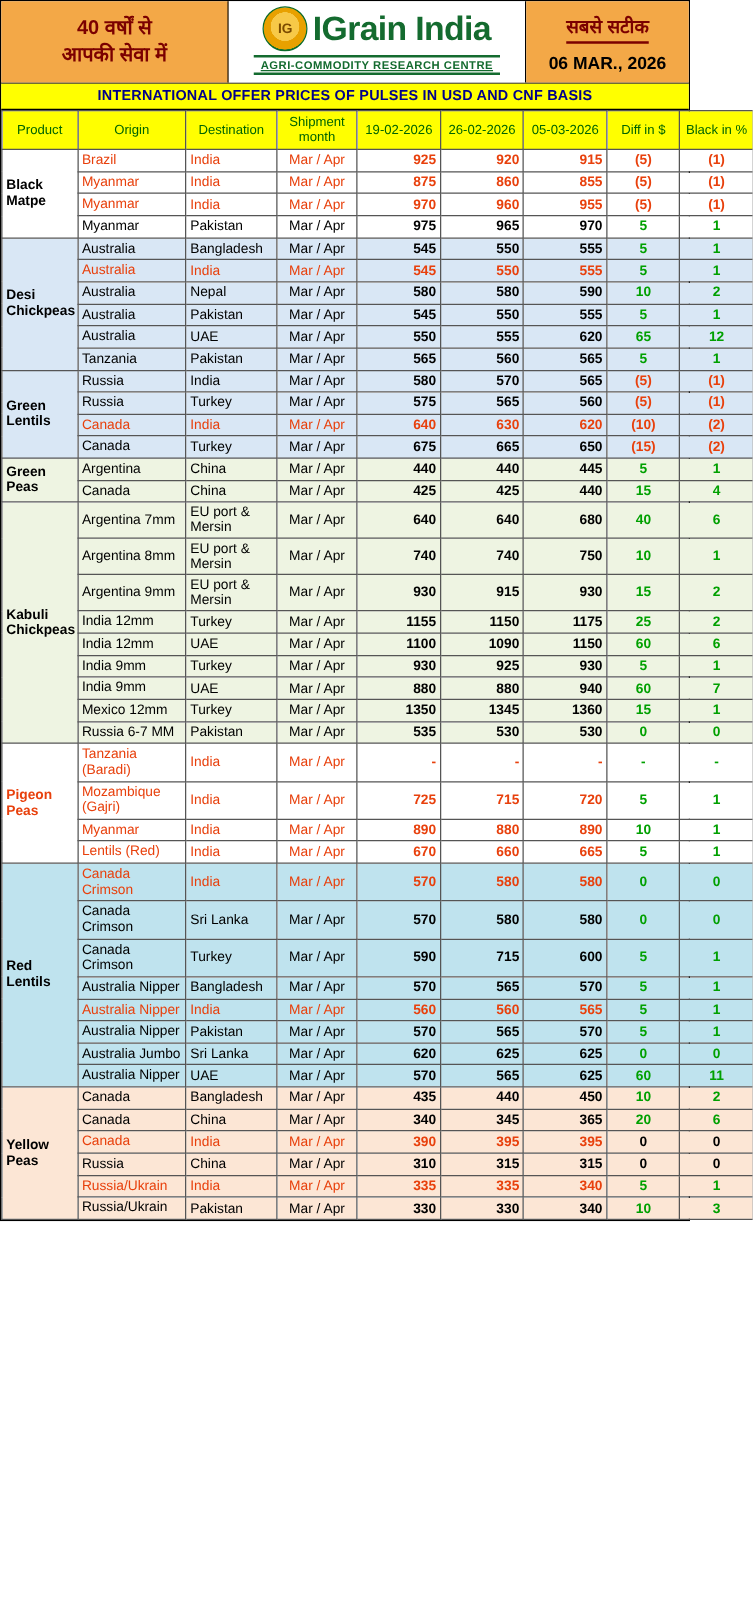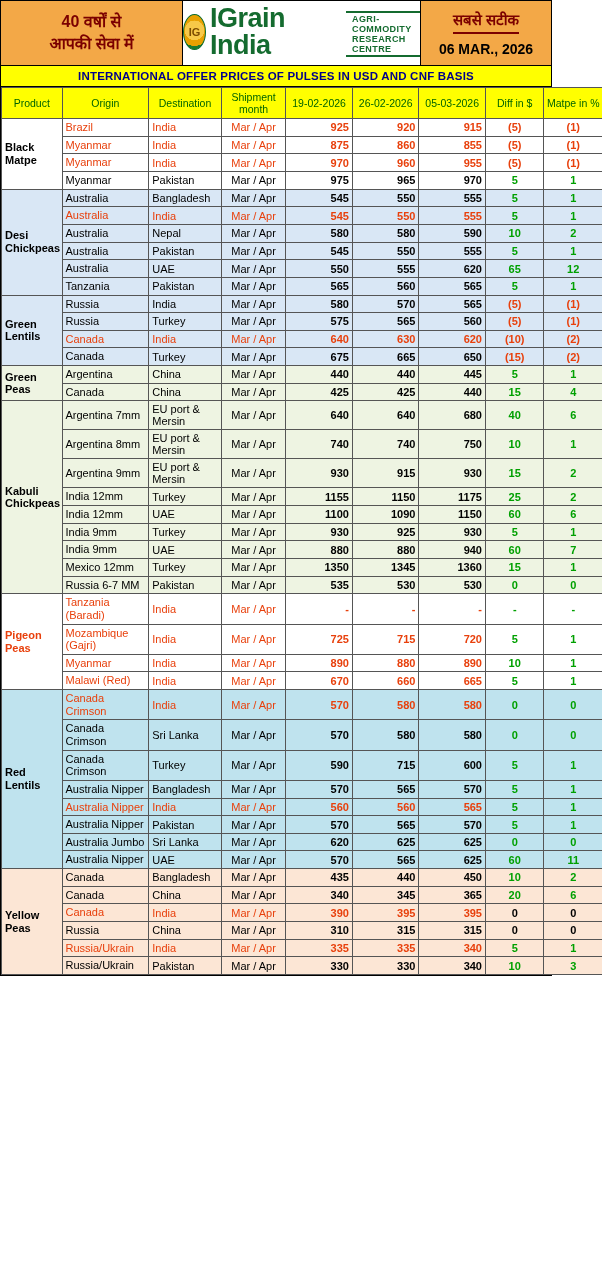--- a/index.html
+++ b/index.html
@@ -15,36 +15,36 @@
   .hdr-left{
     width:182px;box-sizing:border-box;background:#f3a847;
     display:flex;flex-direction:column;align-items:center;justify-content:center;
     padding:6px 2px;border-right:1px solid #000;
   }
   .hdr-left div{
     font-weight:bold;font-size:16px;color:#7b0000;line-height:1.35;text-align:center;
   }
   .hdr-mid{
     width:238px;box-sizing:border-box;background:#fff;border-right:1px solid #000;
-    display:flex;flex-direction:row;align-items:center;justify-content:center;padding:4px 0 6px;gap:48px;
+    display:flex;flex-direction:column;align-items:center;justify-content:center;padding:4px 0 6px;
   }
   .logo-wrap{display:flex;align-items:center;justify-content:center;gap:4px;}
   .logo-mark{
     width:34px;height:34px;border-radius:50%;
     background:radial-gradient(circle at 50% 45%, #f7c948 0 45%, #e8a100 46% 72%, #1a7a30 73% 100%);
     position:relative;border:1px solid #0c6b2a;
   }
   .logo-mark:after{
     content:"IG";position:absolute;left:0;right:0;top:50%;transform:translateY(-50%);
     text-align:center;font-size:11px;font-weight:bold;color:#7b4b00;
   }
   .logo-text{font-size:27px;font-weight:bold;color:#146b2f;letter-spacing:-0.5px;line-height:1;}
   .logo-sub{
     margin-top:3px;font-size:9px;font-weight:bold;color:#146b2f;letter-spacing:0.4px;
-    border-top:2px solid #146b2f;border-bottom:2px solid #146b2f;padding:1px 6px;
+    border-top:2px solid #146b2f;border-bottom:2px solid #146b2f;padding:1px 6px;text-decoration:underline;
   }
   .hdr-right{
     flex:1;box-sizing:border-box;background:#f3a847;
     display:flex;flex-direction:column;align-items:center;justify-content:center;padding:6px 0;
   }
   .hdr-right .l1{font-size:15px;font-weight:bold;color:#7b0000;border-bottom:2px solid #7b0000;padding-bottom:3px;}
   .hdr-right .l2{font-size:14px;font-weight:bold;color:#000;margin-top:7px;}
   
   .titlebar{
     background:#ffff00;text-align:center;font-size:11.5px;font-weight:bold;color:#00008b;
@@ -121,21 +121,21 @@
     <thead>
       <tr>
         <th class="hdr-prod">Product</th>
         <th>Origin</th>
         <th>Destination</th>
         <th>Shipment month</th>
         <th>19-02-2026</th>
         <th>26-02-2026</th>
         <th>05-03-2026</th>
         <th>Diff in $</th>
-        <th>Matpe in %</th>
+        <th>Black in %</th>
       </tr>
     </thead>
     <tbody id="table-body">
         <tr class="g-blackmatpe">
           <td class="prodcell tall" rowspan="4">Black Matpe</td>
           <td class="c-org tall red">Brazil</td>
           <td class="c-dest red">India</td>
           <td class="c-ship red">Mar / Apr</td>
           <td class="c-num red">925</td>
           <td class="c-num red">920</td>
@@ -412,21 +412,21 @@
           <td class="c-org tall red">Myanmar</td>
           <td class="c-dest red">India</td>
           <td class="c-ship red">Mar / Apr</td>
           <td class="c-num red">890</td>
           <td class="c-num red">880</td>
           <td class="c-num red">890</td>
           <td class="c-diff green">10</td>
           <td class="c-diff green">1</td>
         </tr>
         <tr class="g-pigeon">
-          <td class="c-org tall red">Malawi (Red)</td>
+          <td class="c-org tall red">Lentils (Red)</td>
           <td class="c-dest red">India</td>
           <td class="c-ship red">Mar / Apr</td>
           <td class="c-num red">670</td>
           <td class="c-num red">660</td>
           <td class="c-num red">665</td>
           <td class="c-diff green">5</td>
           <td class="c-diff green">1</td>
         </tr>
         <tr class="g-redlentils">
           <td class="prodcell tall" rowspan="8">Red Lentils</td>

